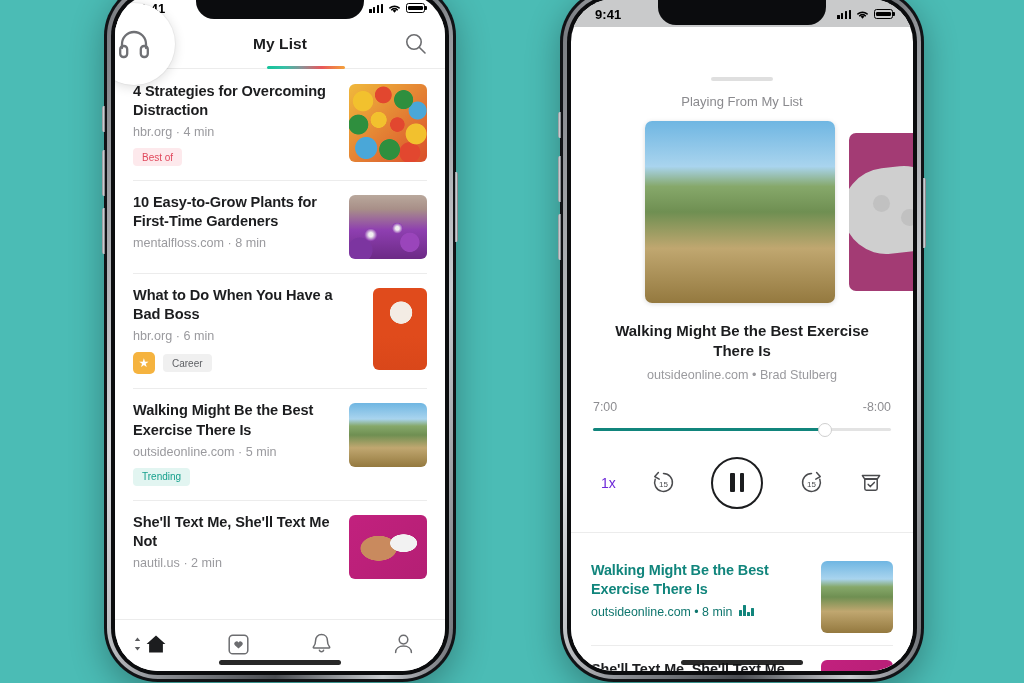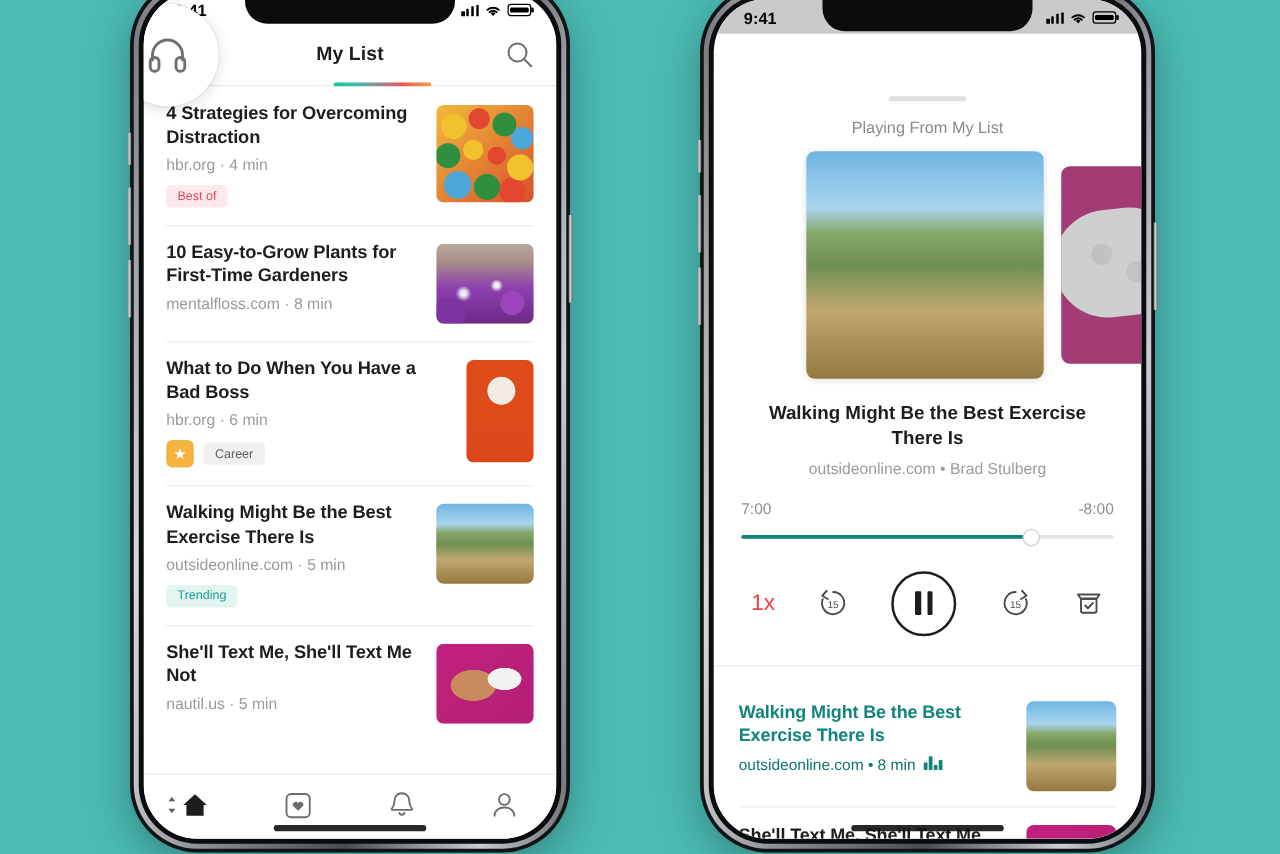--- a/index.html
+++ b/index.html
@@ -189,21 +189,21 @@
   .slider { margin:9px 22px 0; position:relative; height:14px; }
   .slider-track { position:absolute; top:5px; left:0; right:0; height:3.5px; border-radius:3px; background:#e3e3e3; }
   .slider-fill  { position:absolute; top:5px; left:0; height:3.5px; border-radius:3px; background:#11857c; }
   .slider-knob  {
     position:absolute; top:0; width:14px; height:14px; border-radius:50%; background:#fff;
     border:1.6px solid #cfcfcf; transform:translateX(-50%);
   }
 
   .controls { display:flex; align-items:center; justify-content:space-between; margin:20px 30px 0; }
   .ctl { display:flex; align-items:center; justify-content:center; color:#b91c1c; }
-  .speed { font-size:18px; color:#ef4444; font-weight:400; }
+  .speed { font-size:14px; color:#6d28d9; font-weight:400; }
   .playpause { width:52px; height:52px; border-radius:50%; border:2px solid #1c1d1f; display:flex; align-items:center; justify-content:center; }
   .pause-bars { display:flex; gap:5px; }
   .pause-bars i { display:block; width:4.5px; height:19px; background:#1c1d1f; border-radius:1px; }
 
   .divider { height:1px; background:#ececec; margin-top:23px; }
   .playlist { padding:16px 20px 0; }
   .playlist-label { font-size:11.8px; letter-spacing:.8px; color:#9a9a9e; }
   .pl-row { display:flex; padding:12px 0 0; }
   .pl-row + .pl-row { margin-top:12px; border-top:1px solid #ececec; padding-top:14px; }
   .pl-main { flex:1; padding-right:12px; min-width:0; }
@@ -312,21 +312,21 @@
             <div class="row-tags">
               <span class="tag tag-trending">Trending</span>
             </div>
           </div>
           <div class="thumb thumb-land art-hike"></div>
         </div>
 
         <div class="row row-pad">
           <div class="row-main">
             <div class="row-title">She'll Text Me, She'll Text Me Not</div>
-            <div class="row-meta">nautil.us · 5 min</div>
+            <div class="row-meta">nautil.us · 2 min</div>
           </div>
           <div class="thumb thumb-land art-hand"></div>
         </div>
 
       </div>
 
       <div class="tabbar">
         <div class="tabitem">
           <svg class="sort-caret" width="9" height="16" viewBox="0 0 9 16">
             <path d="M4.5 1.5 7.2 5H1.8z" fill="#5a5b5e"></path>

